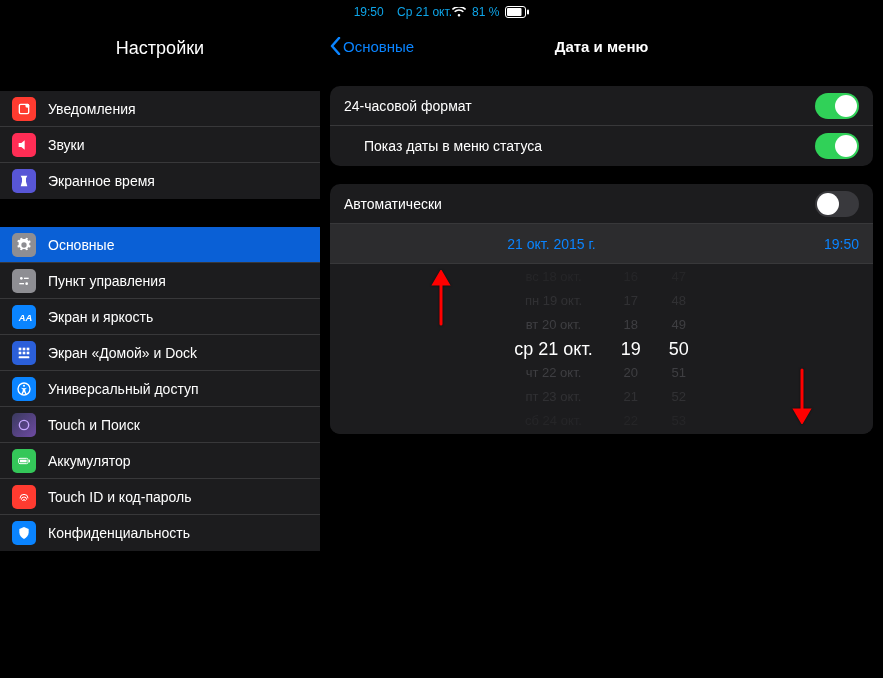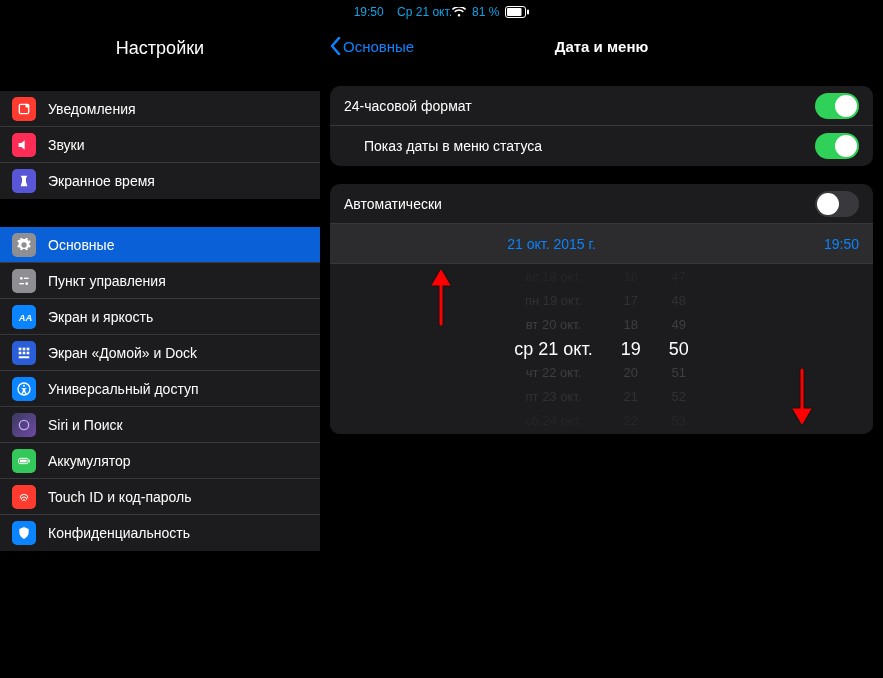--- a/index.html
+++ b/index.html
@@ -188,21 +188,21 @@
               </svg>
             </div>
           <span>Универсальный доступ</span>
         </div>
         <div class="sidebar-item">
           <div class="app-icon ic-siri">
               <svg viewBox="0 0 24 24">
                 <circle cx="12" cy="12" r="7" fill="none" stroke="#c7a8ff" stroke-width="2"></circle>
               </svg>
             </div>
-          <span>Siri и Поиск</span>
+          <span>Touch и Поиск</span>
         </div>
         <div class="sidebar-item">
           <div class="app-icon ic-battery">
               <svg viewBox="0 0 24 24" fill="#fff">
                 <rect x="4" y="8" width="14" height="8" rx="2" fill="none" stroke="#fff" stroke-width="1.5"></rect>
                 <rect x="19" y="10" width="2" height="4"></rect>
                 <rect x="6" y="10" width="10" height="4"></rect>
               </svg>
             </div>
           <span>Аккумулятор</span>

